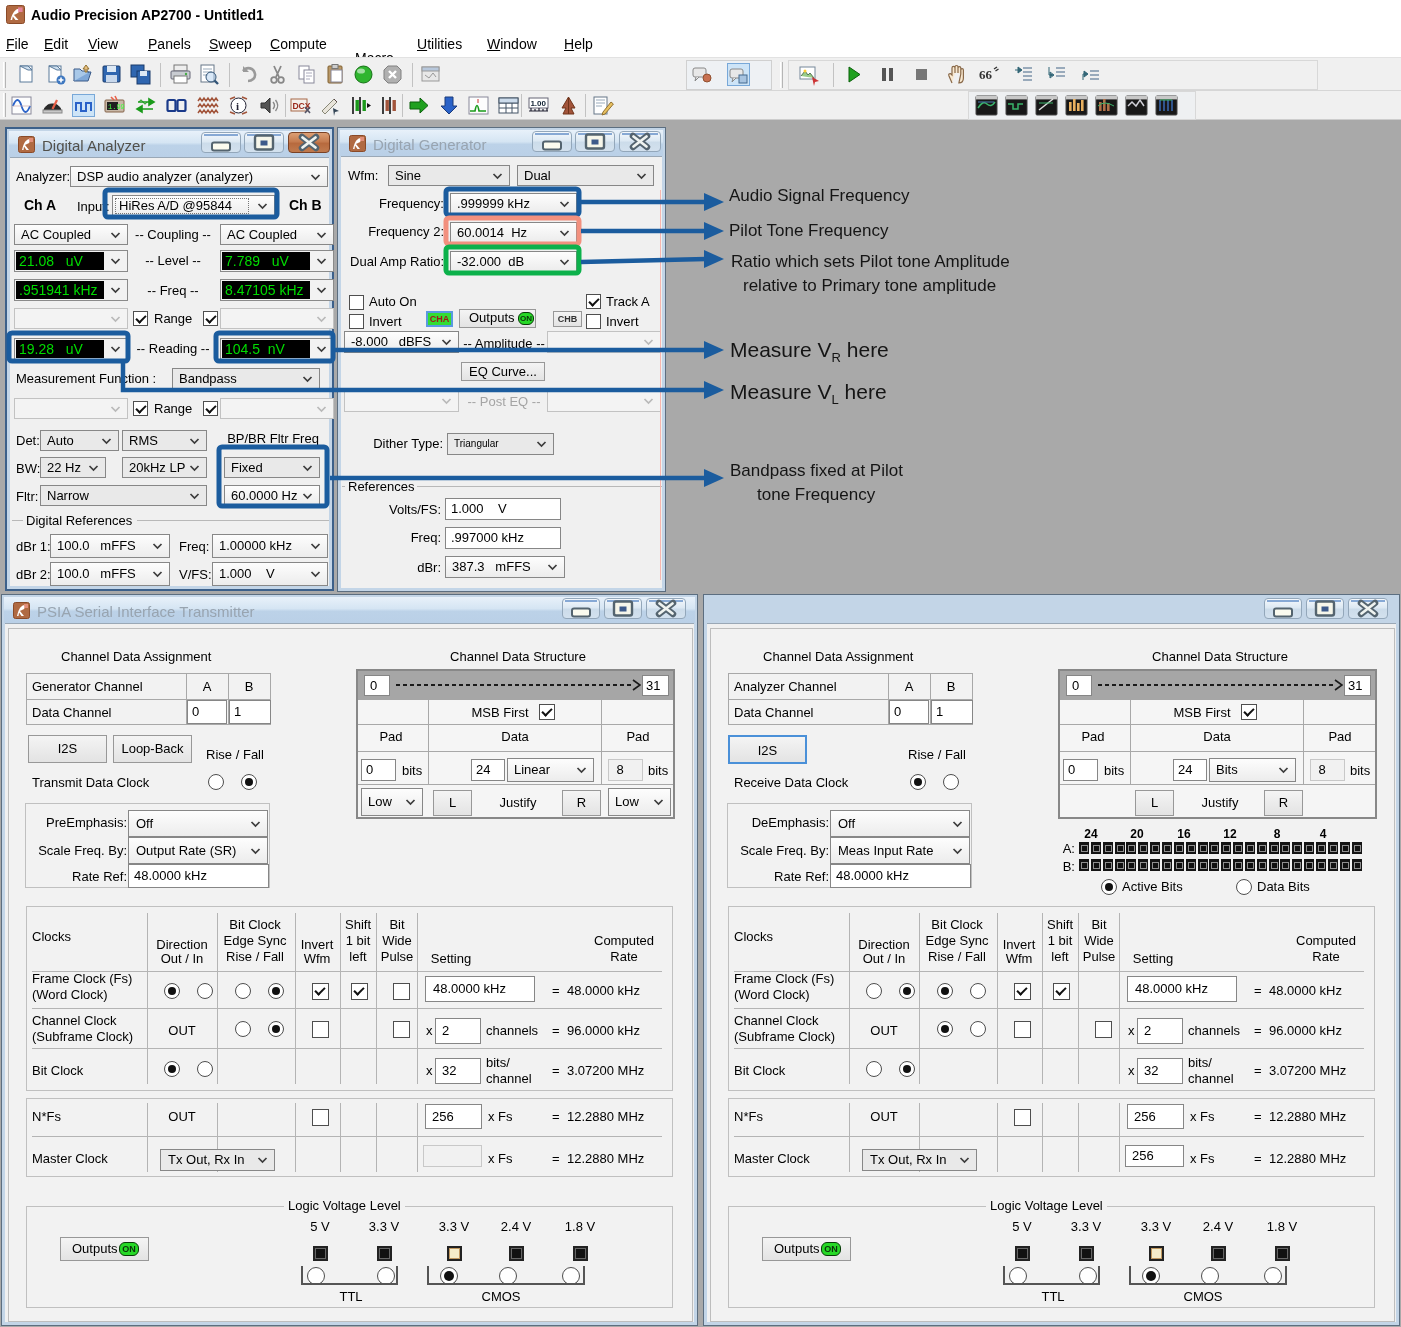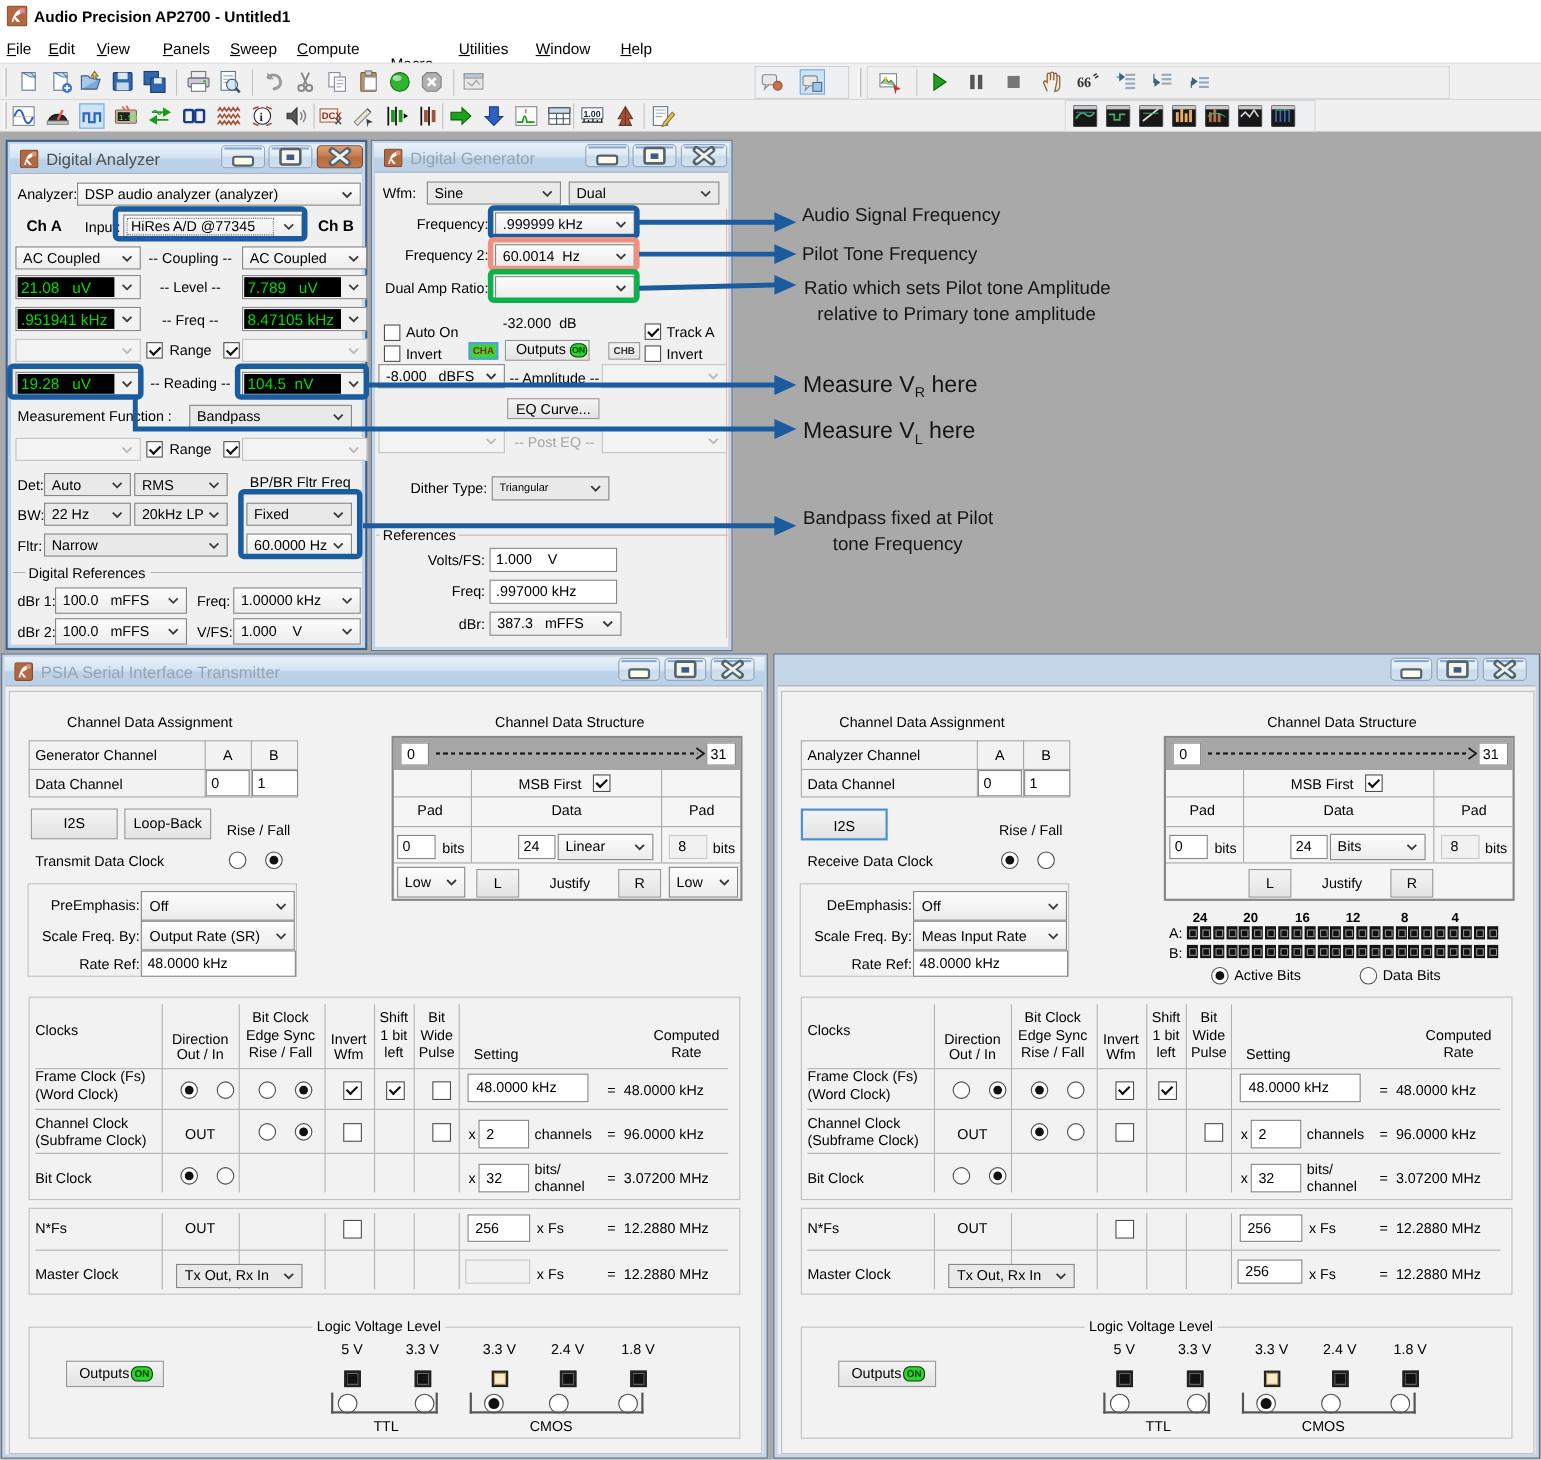--- a/index.html
+++ b/index.html
@@ -360,21 +360,21 @@
     <div class="lb" style="left:9px;top:40px;font-size:13px;line-height:15px;">Analyzer:</div>
     <div class="dd" style="left:63px;top:37px;width:258px;height:21px;">
       <span style="padding-left:6px;font-size:13px;line-height:19px;">DSP audio analyzer (analyzer)</span>
       <svg class="cv" width="11" height="7" viewBox="0 0 11 7">
         <path d="M1.5 1l4 4 4-4" stroke="#3c3c3c" stroke-width="1.7" fill="none"></path>
       </svg>
     </div>
     <div class="lb" style="left:17px;top:68px;font-size:14px;line-height:16px;font-weight:bold;">Ch A</div>
     <div class="lb" style="left:70px;top:70px;font-size:13px;line-height:15px;">Input:</div>
     <div class="dd" style="left:105px;top:66px;width:163px;height:22px;">
-      <span style="padding-left:6px;font-size:13px;line-height:20px;">HiRes A/D @77345</span>
+      <span style="padding-left:6px;font-size:13px;line-height:20px;">HiRes A/D @95844</span>
       <svg class="cv" width="11" height="7" viewBox="0 0 11 7">
         <path d="M1.5 1l4 4 4-4" stroke="#3c3c3c" stroke-width="1.7" fill="none"></path>
       </svg>
     </div>
     <div class="abs" style="left:108px;top:69px;width:134px;height:16px;border:1px dotted #777;"></div>
     <div class="lb" style="left:282px;top:68px;font-size:14px;line-height:16px;font-weight:bold;">Ch B</div>
     <div class="dd" style="left:7px;top:95px;width:114px;height:21px;">
       <span style="padding-left:6px;font-size:13px;line-height:19px;">AC Coupled</span>
       <svg class="cv" width="11" height="7" viewBox="0 0 11 7">
         <path d="M1.5 1l4 4 4-4" stroke="#3c3c3c" stroke-width="1.7" fill="none"></path>
@@ -471,21 +471,21 @@
       </svg>
     </div>
     <div class="dd" style="left:115px;top:301px;width:85px;height:21px;background:#e9e9e9;">
       <span style="padding-left:6px;font-size:13px;line-height:19px;">RMS</span>
       <svg class="cv" width="11" height="7" viewBox="0 0 11 7">
         <path d="M1.5 1l4 4 4-4" stroke="#3c3c3c" stroke-width="1.7" fill="none"></path>
       </svg>
     </div>
     <div class="lb" style="left:166px;top:302px;width:200px;text-align:center;font-size:13px;line-height:15px;">BP/BR Fltr Freq</div>
     <div class="lb" style="left:9px;top:332px;font-size:13px;line-height:15px;">BW:</div>
-    <div class="dd" style="left:33px;top:328px;width:79px;height:21px;background:#e9e9e9;">
+    <div class="dd" style="left:33px;top:328px;width:66px;height:21px;background:#e9e9e9;">
       <span style="padding-left:6px;font-size:13px;line-height:19px;">22 Hz</span>
       <svg class="cv" width="11" height="7" viewBox="0 0 11 7">
         <path d="M1.5 1l4 4 4-4" stroke="#3c3c3c" stroke-width="1.7" fill="none"></path>
       </svg>
     </div>
     <div class="dd" style="left:115px;top:328px;width:85px;height:21px;background:#e9e9e9;">
       <span style="padding-left:6px;font-size:13px;line-height:19px;">20kHz LP</span>
       <svg class="cv" width="11" height="7" viewBox="0 0 11 7">
         <path d="M1.5 1l4 4 4-4" stroke="#3c3c3c" stroke-width="1.7" fill="none"></path>
       </svg>
@@ -593,21 +593,21 @@
     </div>
     <div class="lb" style="left:-94px;top:96px;width:200px;text-align:right;font-size:13px;line-height:15px;">Frequency 2:</div>
     <div class="dd" style="left:112px;top:94px;width:127px;height:21px;">
       <span style="padding-left:6px;font-size:13px;line-height:19px;">60.0014&nbsp; Hz</span>
       <svg class="cv" width="11" height="7" viewBox="0 0 11 7">
         <path d="M1.5 1l4 4 4-4" stroke="#3c3c3c" stroke-width="1.7" fill="none"></path>
       </svg>
     </div>
     <div class="lb" style="left:-94px;top:126px;width:200px;text-align:right;font-size:13px;line-height:15px;">Dual Amp Ratio:</div>
     <div class="dd" style="left:112px;top:123px;width:127px;height:21px;">
-      <span style="padding-left:6px;font-size:13px;line-height:19px;margin-top:32px;">-32.000&nbsp; dB</span>
+      <span style="padding-left:6px;font-size:13px;line-height:19px;">-32.000&nbsp; dB</span>
       <svg class="cv" width="11" height="7" viewBox="0 0 11 7">
         <path d="M1.5 1l4 4 4-4" stroke="#3c3c3c" stroke-width="1.7" fill="none"></path>
       </svg>
     </div>
     <div class="chk" style="left:11px;top:167px;width:15px;height:15px;"></div>
     <div class="lb" style="left:31px;top:166px;font-size:13px;line-height:15px;">Auto On</div>
     <div class="chk on" style="left:248px;top:166px;width:15px;height:15px;"></div>
     <div class="lb" style="left:268px;top:166px;font-size:13px;line-height:15px;">Track A</div>
     <div class="chk" style="left:11px;top:186px;width:15px;height:15px;"></div>
     <div class="lb" style="left:31px;top:186px;font-size:13px;line-height:15px;">Invert</div>

